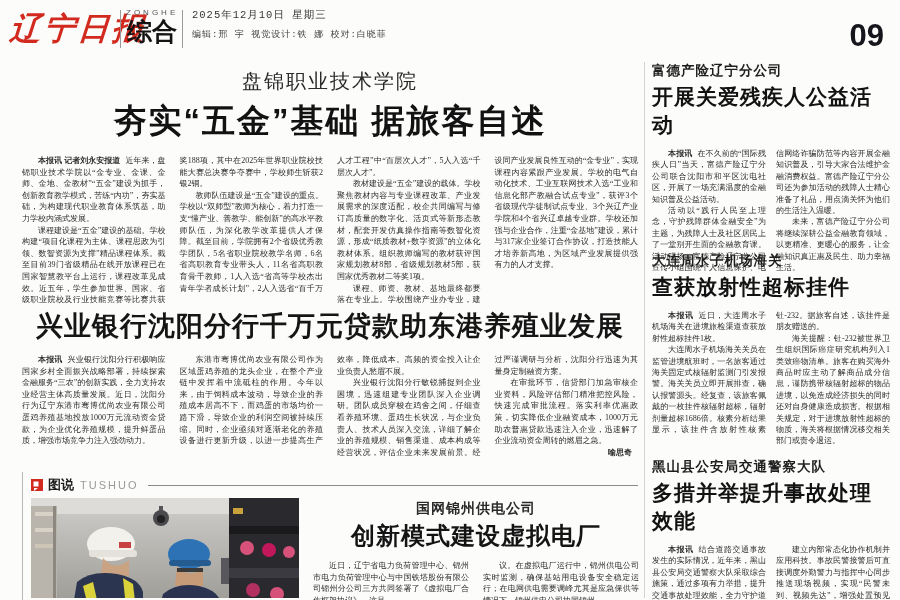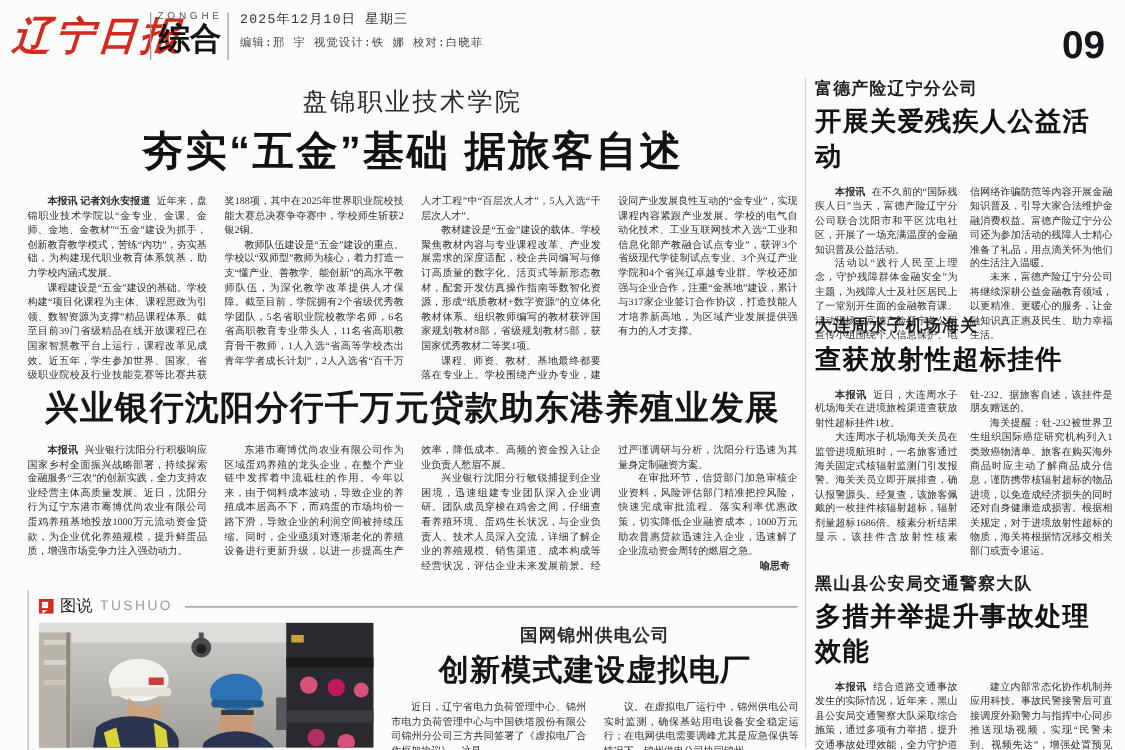--- a/index.html
+++ b/index.html
@@ -40,21 +40,21 @@
   
   .a2{position:absolute;left:22px;top:308px;width:616px;}
   .a2 h2{margin:0;font-family:"Liberation Serif",serif;font-size:27px;font-weight:bold;
          color:#151515;text-align:center;letter-spacing:1px;}
   .a2 .body-cols{height:110px;margin-top:10px;}
   
   .tushuo{position:absolute;left:22px;top:472px;width:616px;height:128px;
           border-left:1px solid #b9b9b5;padding-left:8px;box-sizing:border-box;}
   .tushuo-head{display:flex;align-items:center;height:18px;margin-top:4px;}
   .tushuo-icon{width:12px;height:12px;margin-right:5px;flex:0 0 auto;}
-  .tushuo-cn{font-family:"Liberation Sans",sans-serif;font-size:13px;font-weight:normal;
+  .tushuo-cn{font-family:"Liberation Sans",sans-serif;font-size:13px;font-weight:bold;
              color:#1c1c1c;margin-right:6px;}
   .tushuo-en{font-family:"Liberation Sans",sans-serif;font-size:11px;color:#9a9a98;
              letter-spacing:2px;margin-right:10px;}
   .tushuo-rule{flex:1;height:1px;background:#8a8a88;}
   .news-photo{position:absolute;left:8px;top:26px;width:268px;height:100px;overflow:hidden;}
   
   .a6{position:absolute;left:290px;top:28px;width:326px;}
   .a6 .kicker-c{font-family:"Liberation Serif",serif;font-size:14px;font-weight:bold;
                 letter-spacing:1px;}
   .a6 h2{margin:2px 0 0 0;font-family:"Liberation Serif",serif;font-size:24px;

